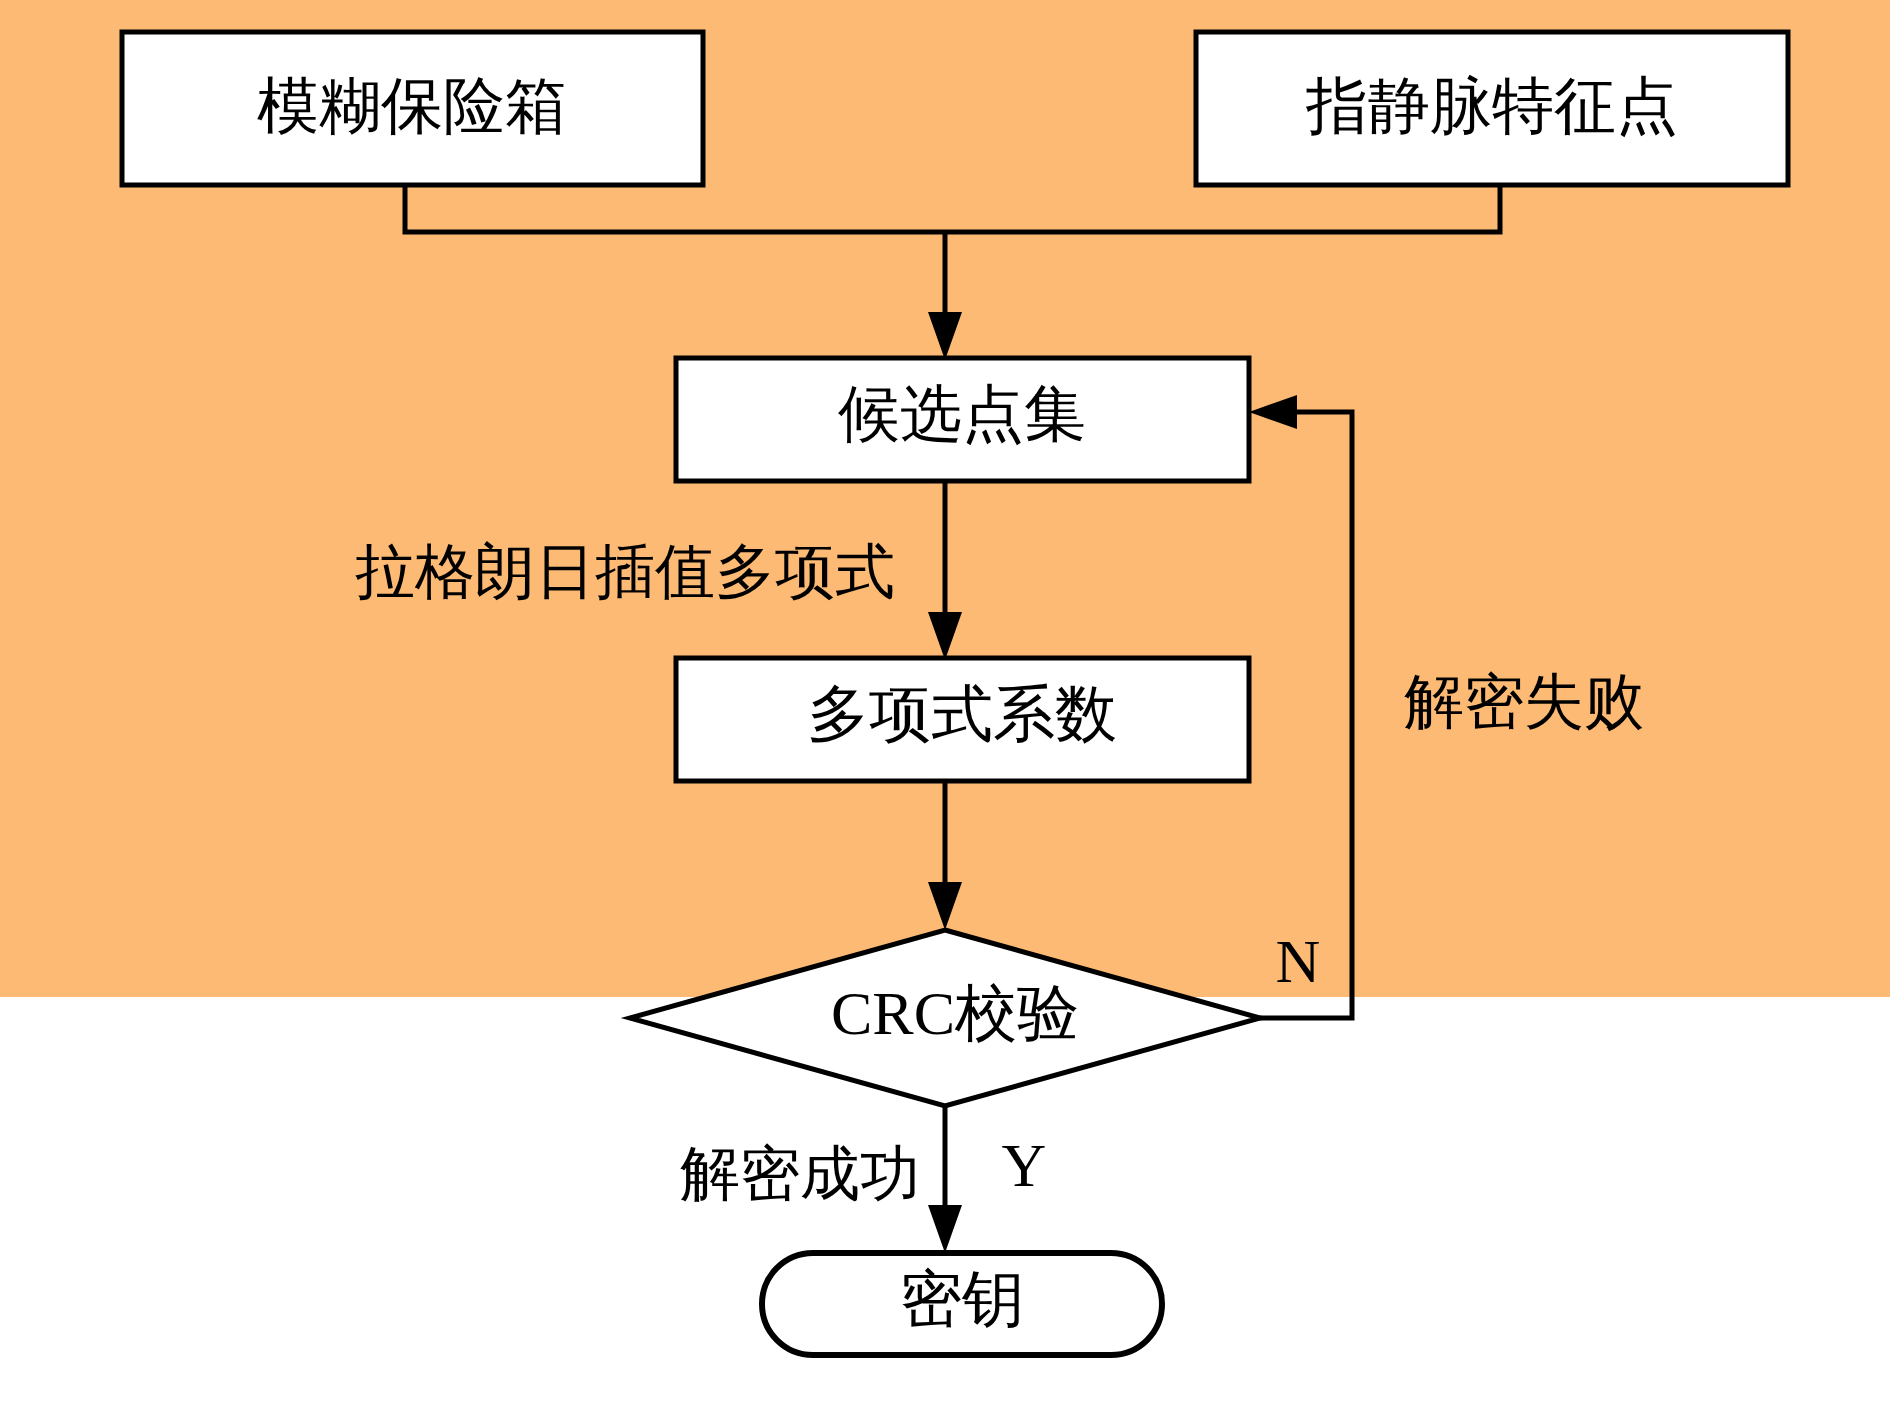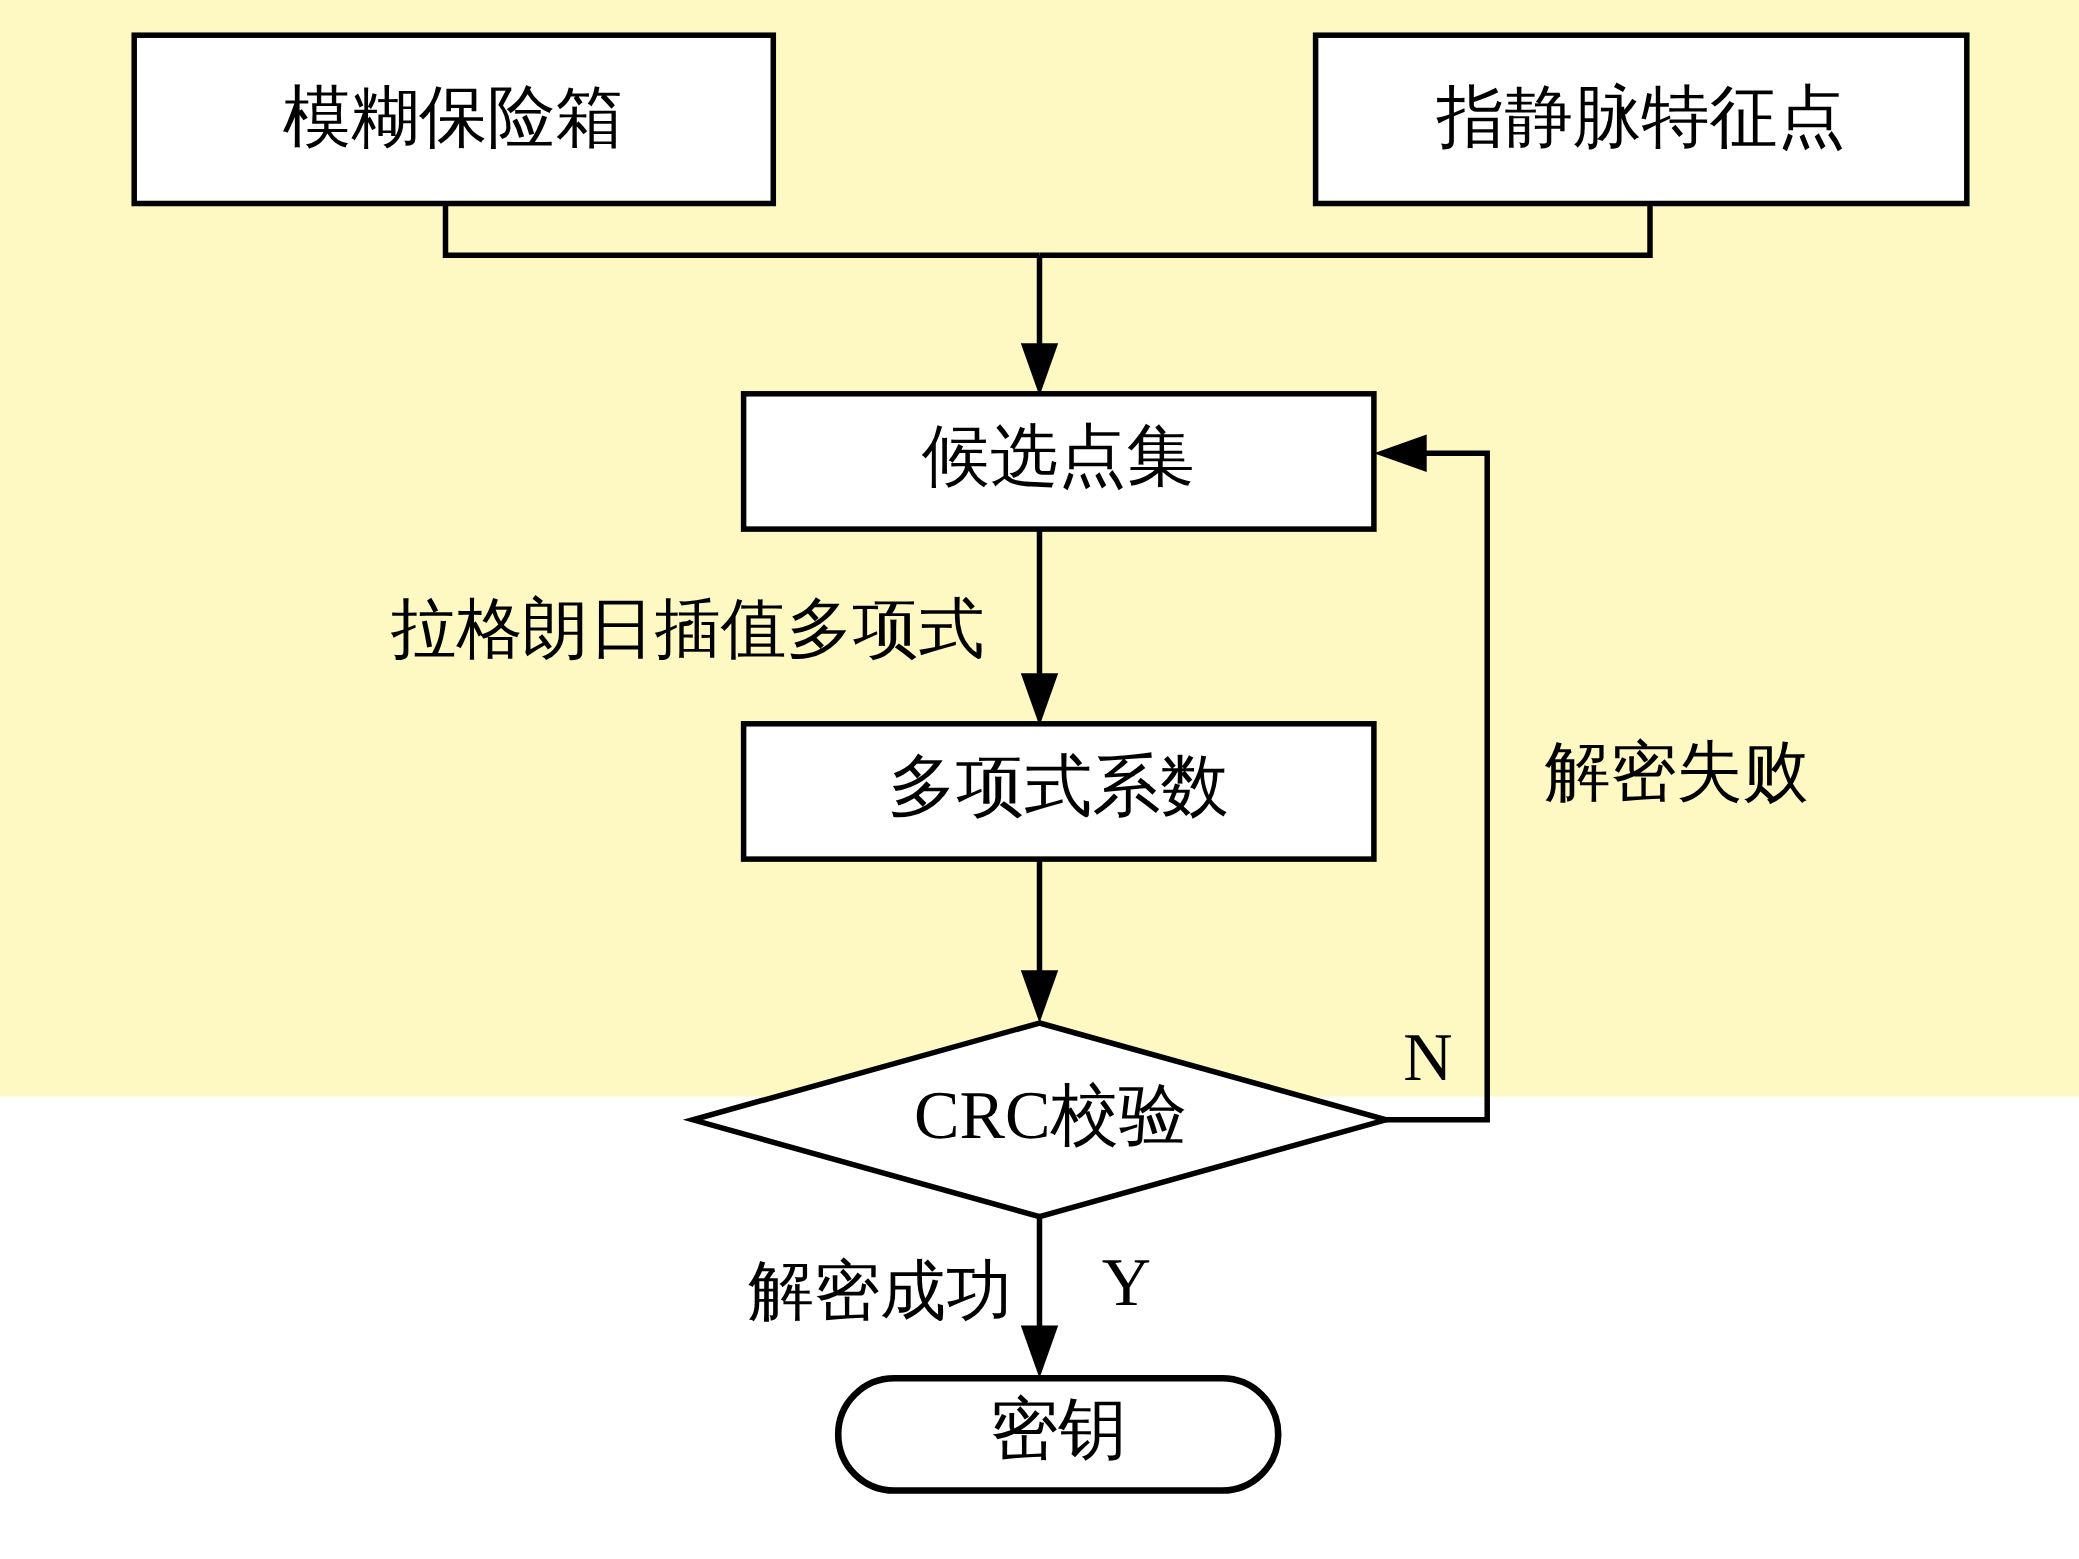--- a/index.html
+++ b/index.html
@@ -10,21 +10,21 @@
   body {
     width: 1890px;
     height: 1417px;
     font-family: "Liberation Serif", "DejaVu Serif", serif;
     overflow: hidden;
   }
   #flowchart-root {
     position: relative;
     width: 1890px;
     height: 997px;
-    background: #fef9c3;
+    background: #fdba74;
   }
   svg.diagram {
     display: block;
     width: 1890px;
     height: 1417px;
   }
   .node-shape {
     fill: #ffffff;
     stroke: #000000;
     stroke-width: 5;

